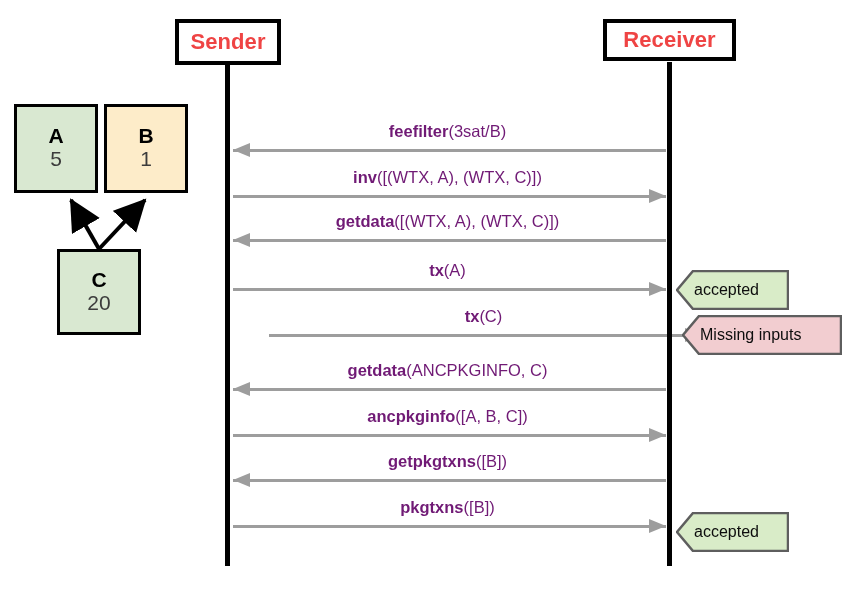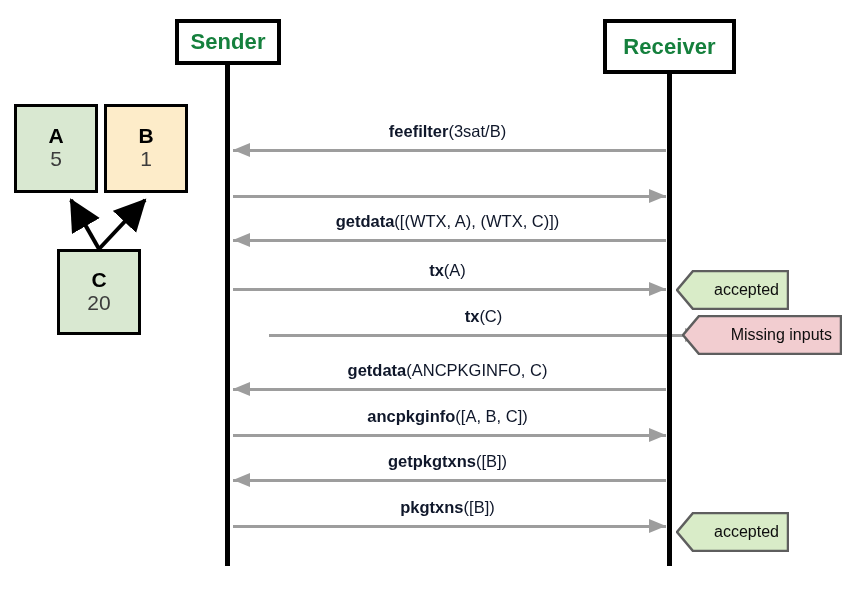--- a/index.html
+++ b/index.html
@@ -26,26 +26,26 @@
   .actor-box {
     position: absolute;
     box-sizing: border-box;
     background: #ffffff;
     border: 4px solid #000000;
     display: flex;
     align-items: center;
     justify-content: center;
     font-weight: bold;
     font-size: 22px;
-    color: #15803d;
+    color: #ef4444;
     letter-spacing: 0.1px;
     z-index: 5;
   }
   #actor-sender { left: 175px; top: 19px; width: 106px; height: 46px; }
-  #actor-receiver { left: 603px; top: 19px; width: 133px; height: 55px; }
+  #actor-receiver { left: 603px; top: 19px; width: 133px; height: 42px; }
 
   
   .lifeline {
     position: absolute;
     width: 5px;
     background: #000000;
     z-index: 2;
   }
   #lifeline-sender { left: 225px; top: 62px; height: 504px; }
   #lifeline-receiver { left: 667px; top: 62px; height: 504px; }
@@ -84,21 +84,21 @@
     width: 443px;
     height: 46px;
   }
   .msg-label {
     position: absolute;
     left: 0;
     top: 0;
     width: 100%;
     text-align: center;
     font-size: 16.5px;
-    color: #0f172a;
+    color: #701a75;
     white-space: nowrap;
   }
   .msg-label .cmd { font-weight: bold; }
   .msg-label .args { font-weight: normal; }
 
   .msg-line {
     position: absolute;
     left: 7px;
     width: 433px;
     height: 3px;
@@ -122,21 +122,21 @@
     border-left: 17px solid #9d9d9d;
   }
 
   
   .note {
     position: absolute;
     box-sizing: border-box;
     height: 40px;
     display: flex;
     align-items: center;
-    justify-content: flex-end;
+    justify-content: flex-start;
     font-size: 16px;
     color: #0d0d0d;
     padding-left: 18px;
     padding-right: 10px;
     z-index: 6;
   }
   .note-shape {
     position: absolute;
     left: 0; top: 0;
     width: 100%;
@@ -188,20 +188,21 @@
   <div class="lifeline" id="lifeline-sender"></div>
   <div class="lifeline" id="lifeline-receiver"></div>
 
   <div id="messages-layer">
       <div class="msg" style="top: 122px;">
         <div class="msg-label"><span class="cmd">feefilter</span><span class="args">(3sat/B)</span></div>
         <div class="msg-line"></div>
         <div class="arrowhead left"></div>
       </div>
       <div class="msg" style="top: 168px;">
+        <div class="msg-label"><span class="cmd">inv</span><span class="args">([(WTX, A), (WTX, C)])</span></div>
         <div class="msg-line"></div>
         <div class="arrowhead right"></div>
       </div>
       <div class="msg" style="top: 212px;">
         <div class="msg-label"><span class="cmd">getdata</span><span class="args">([(WTX, A), (WTX, C)])</span></div>
         <div class="msg-line"></div>
         <div class="arrowhead left"></div>
       </div>
       <div class="msg" style="top: 261px;">
         <div class="msg-label"><span class="cmd">tx</span><span class="args">(A)</span></div>

